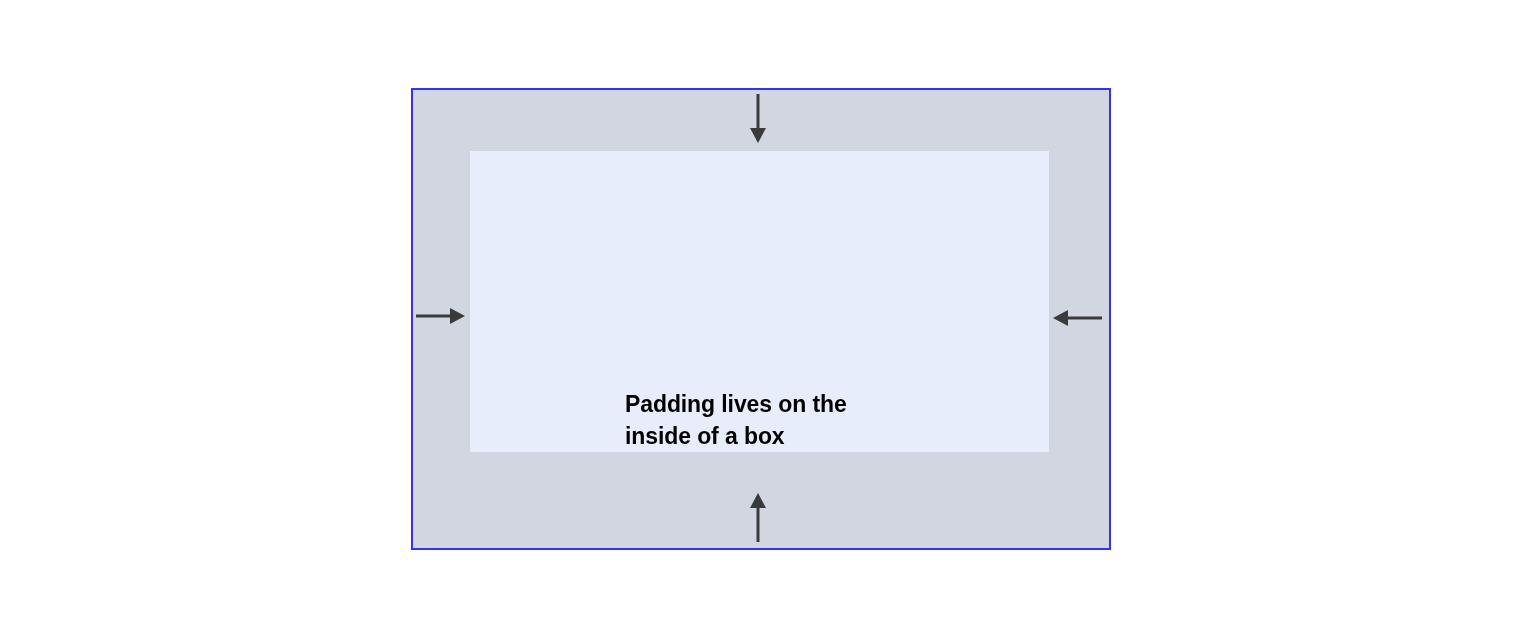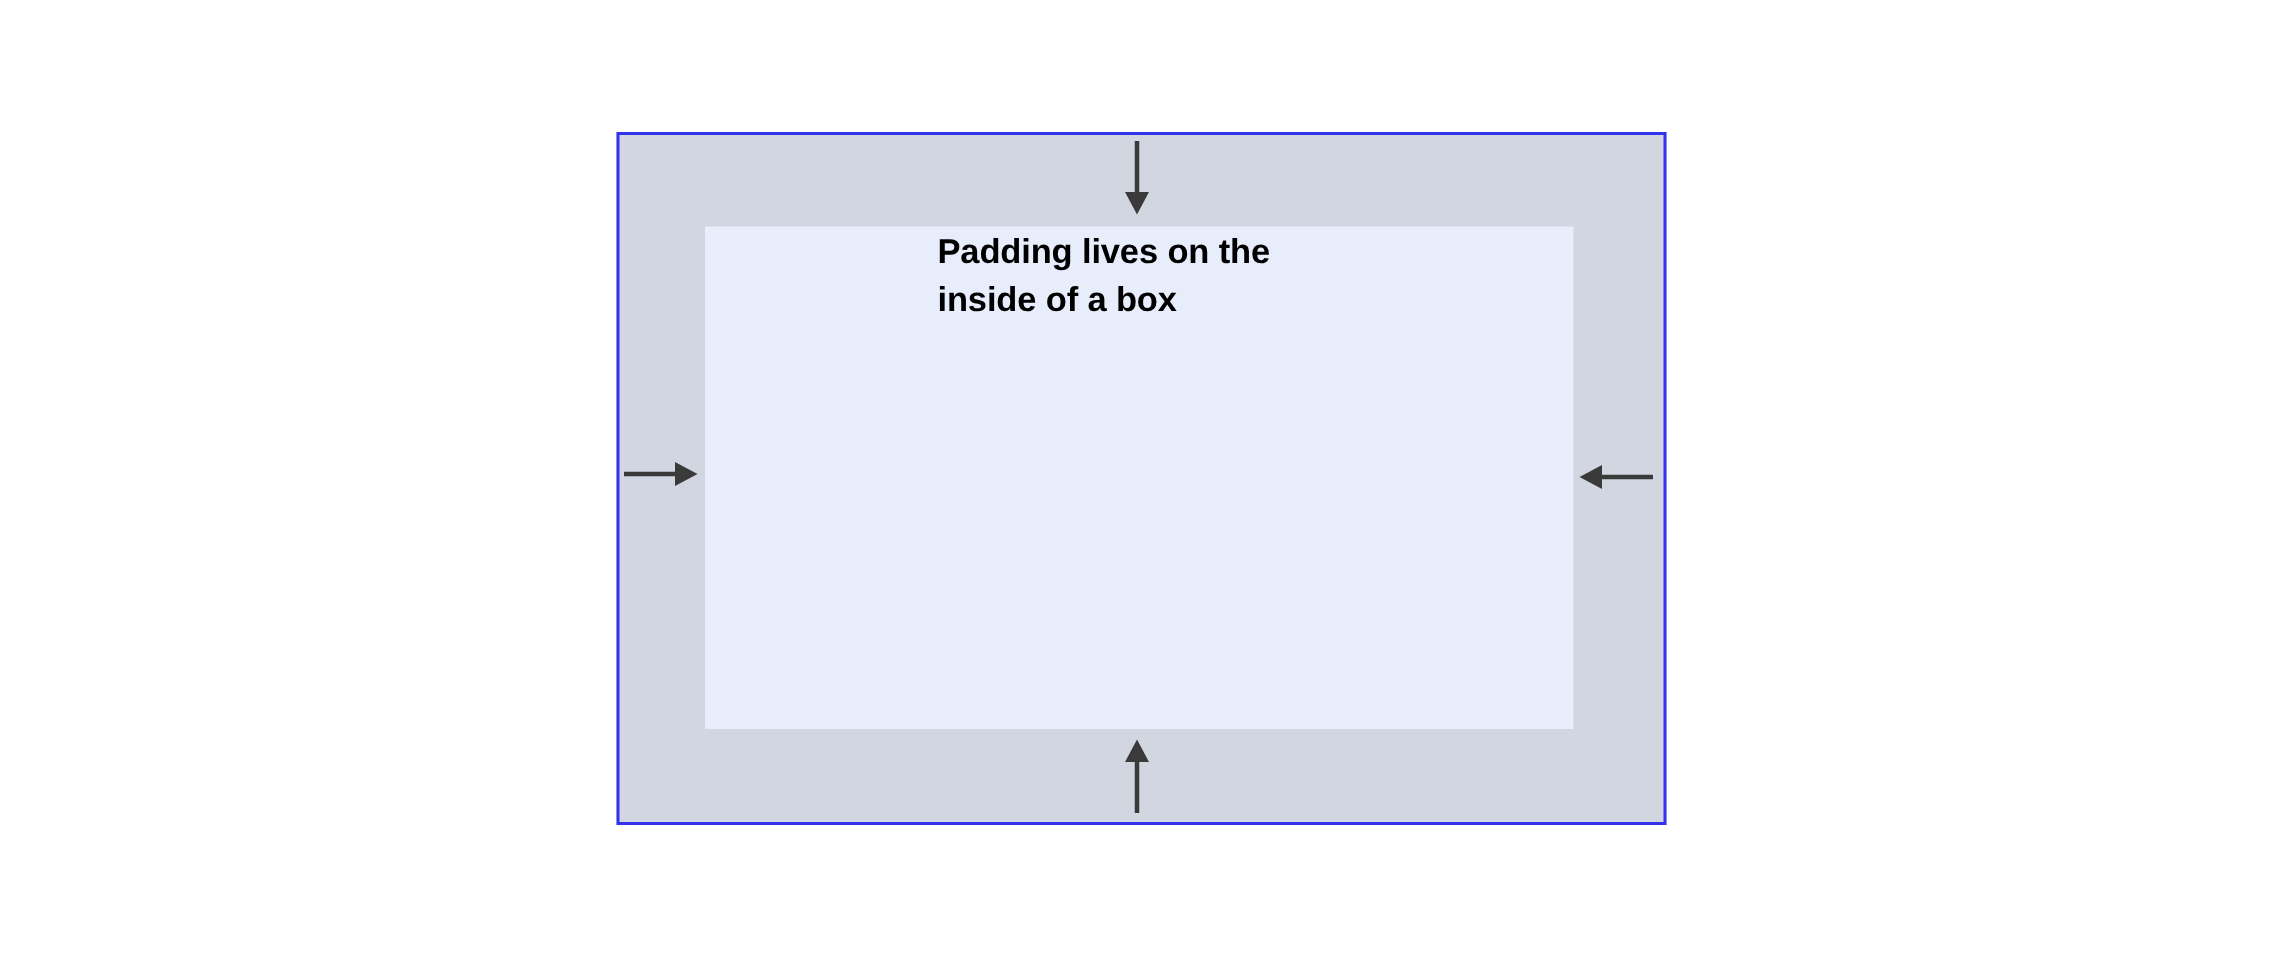--- a/index.html
+++ b/index.html
@@ -34,24 +34,24 @@
     background: #d1d6e0;
     box-sizing: content-box;
   }
 
   
   .content-box {
     position: absolute;
     left: 470px;
     top: 151px;
     width: 579px;
-    height: 335px;
+    height: 301px;
     background: #e8edfb;
     display: flex;
-    align-items: flex-start;
+    align-items: flex-end;
     justify-content: flex-start;
   }
 
   .content-label {
     font-size: 23px;
     font-weight: bold;
     line-height: 1.4;
     color: #000000;
     margin-left: 155px;
     white-space: pre-line;

